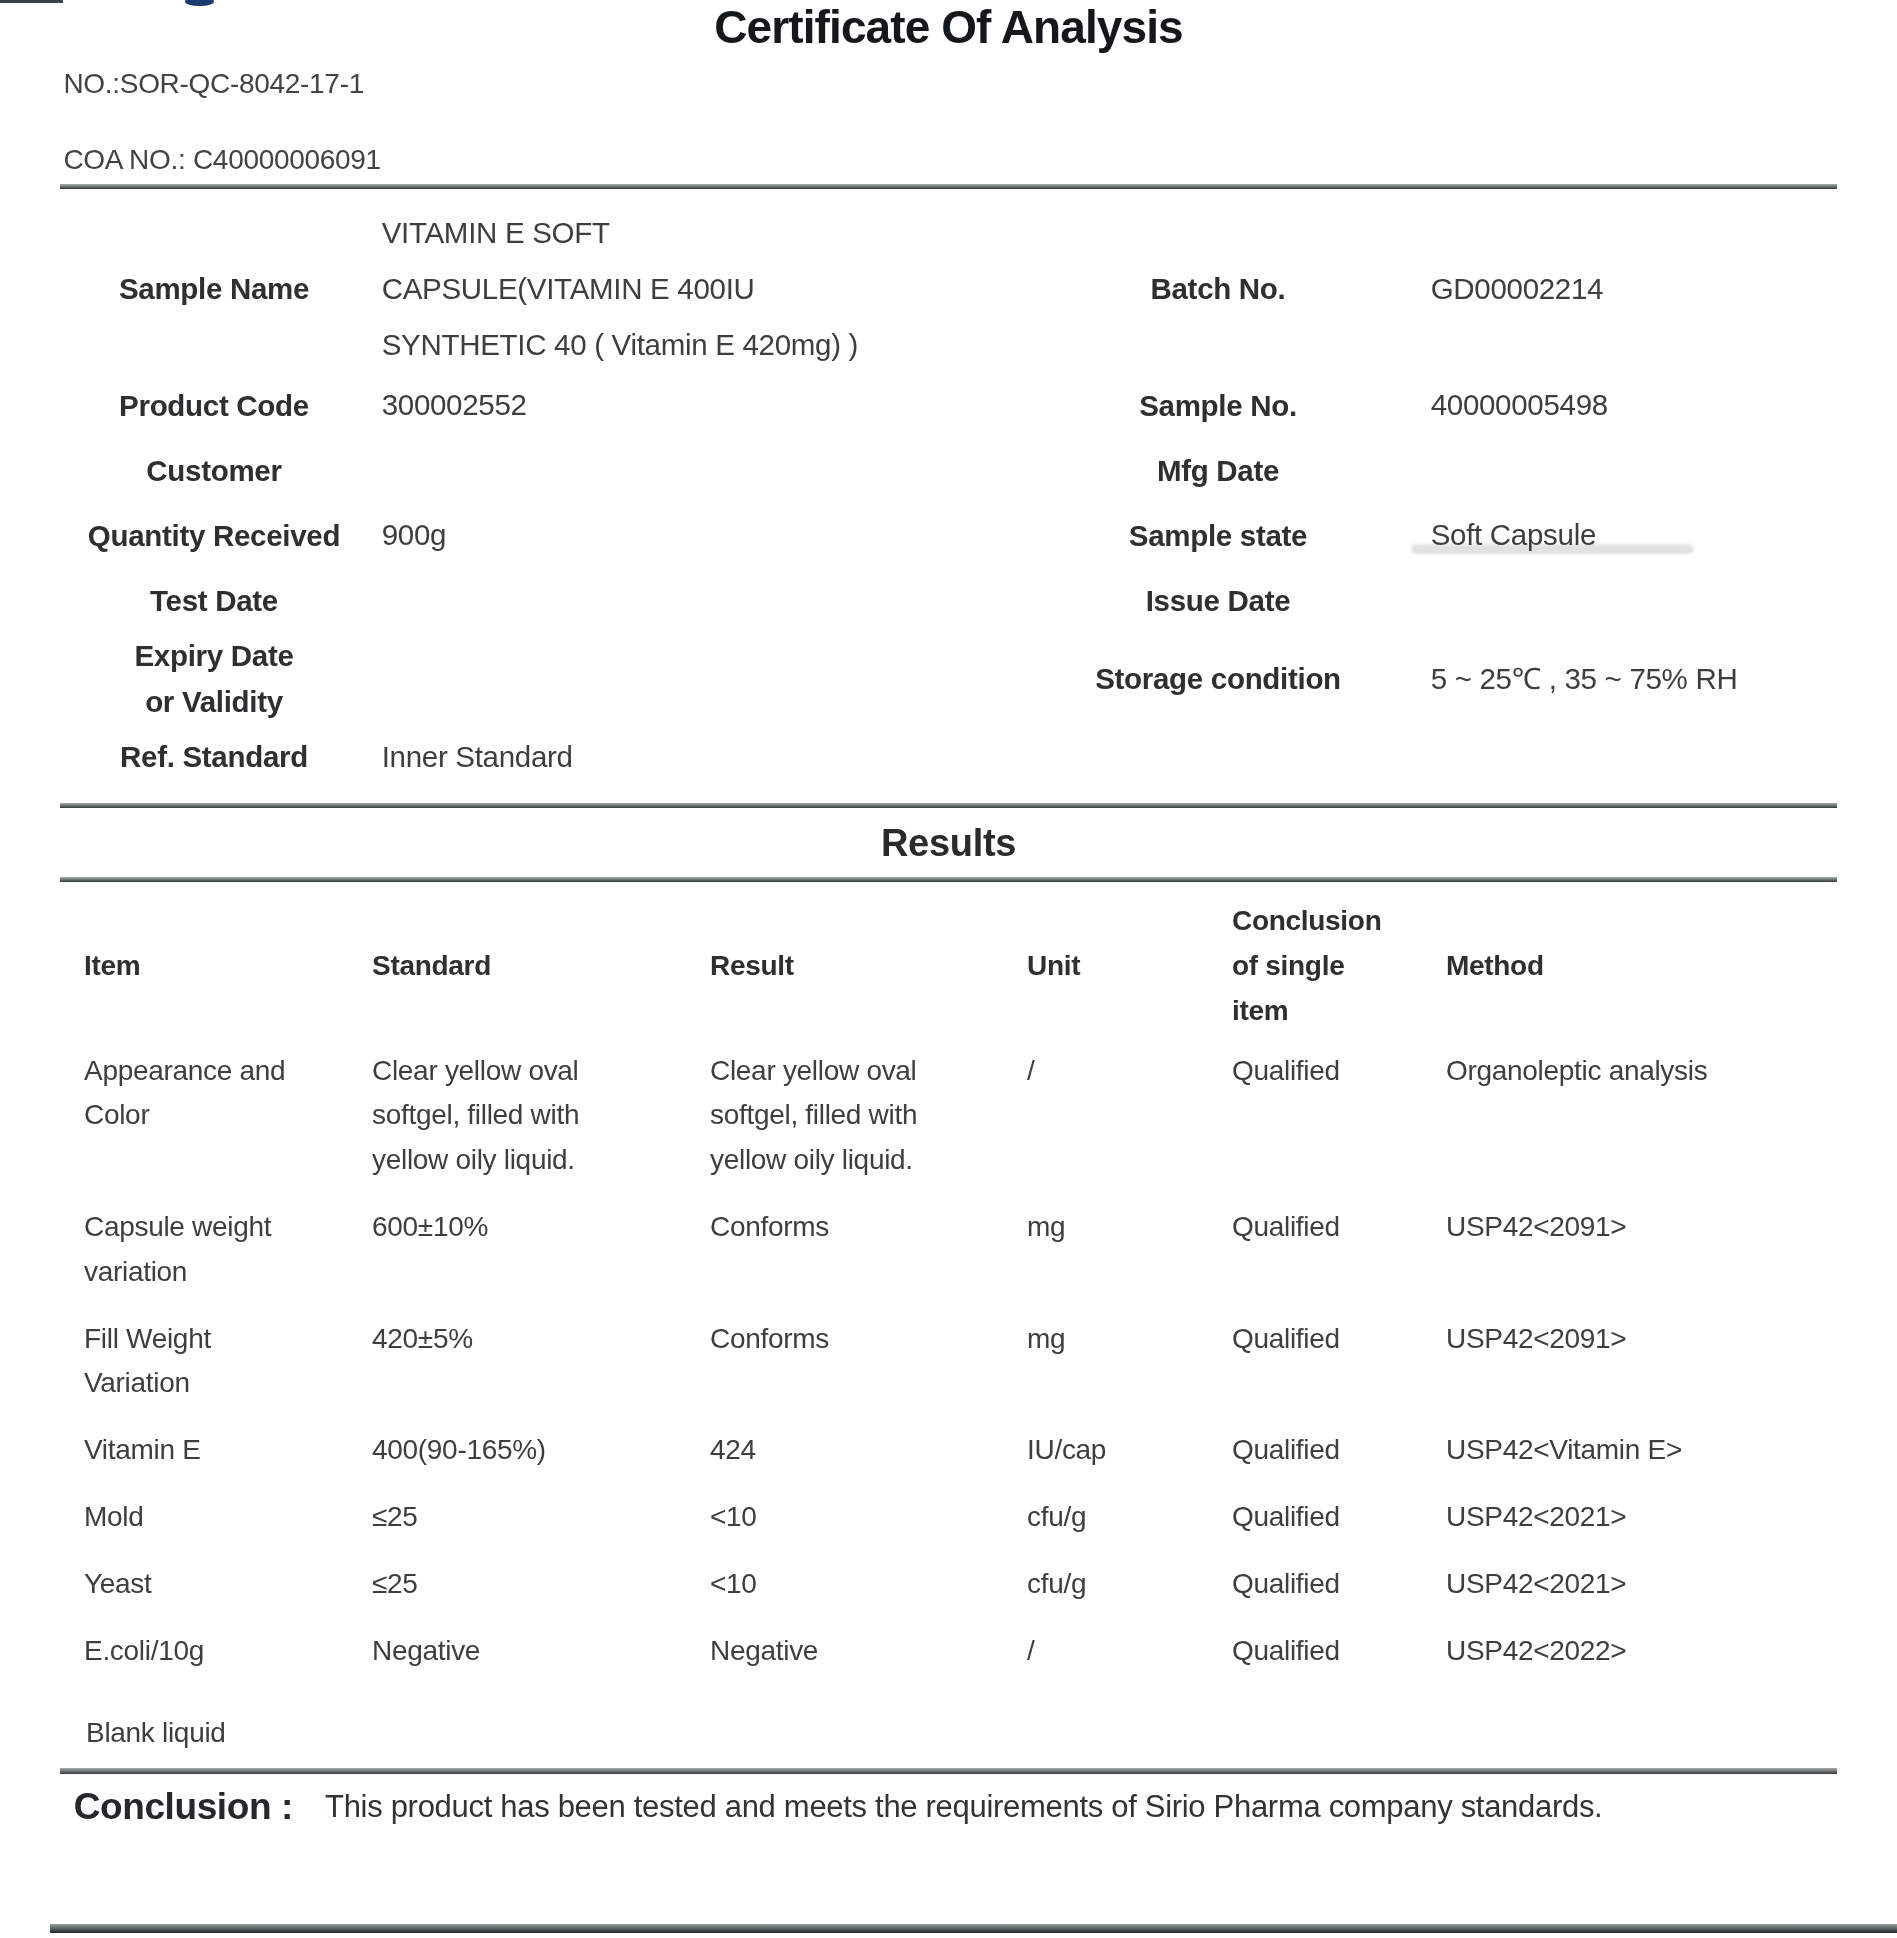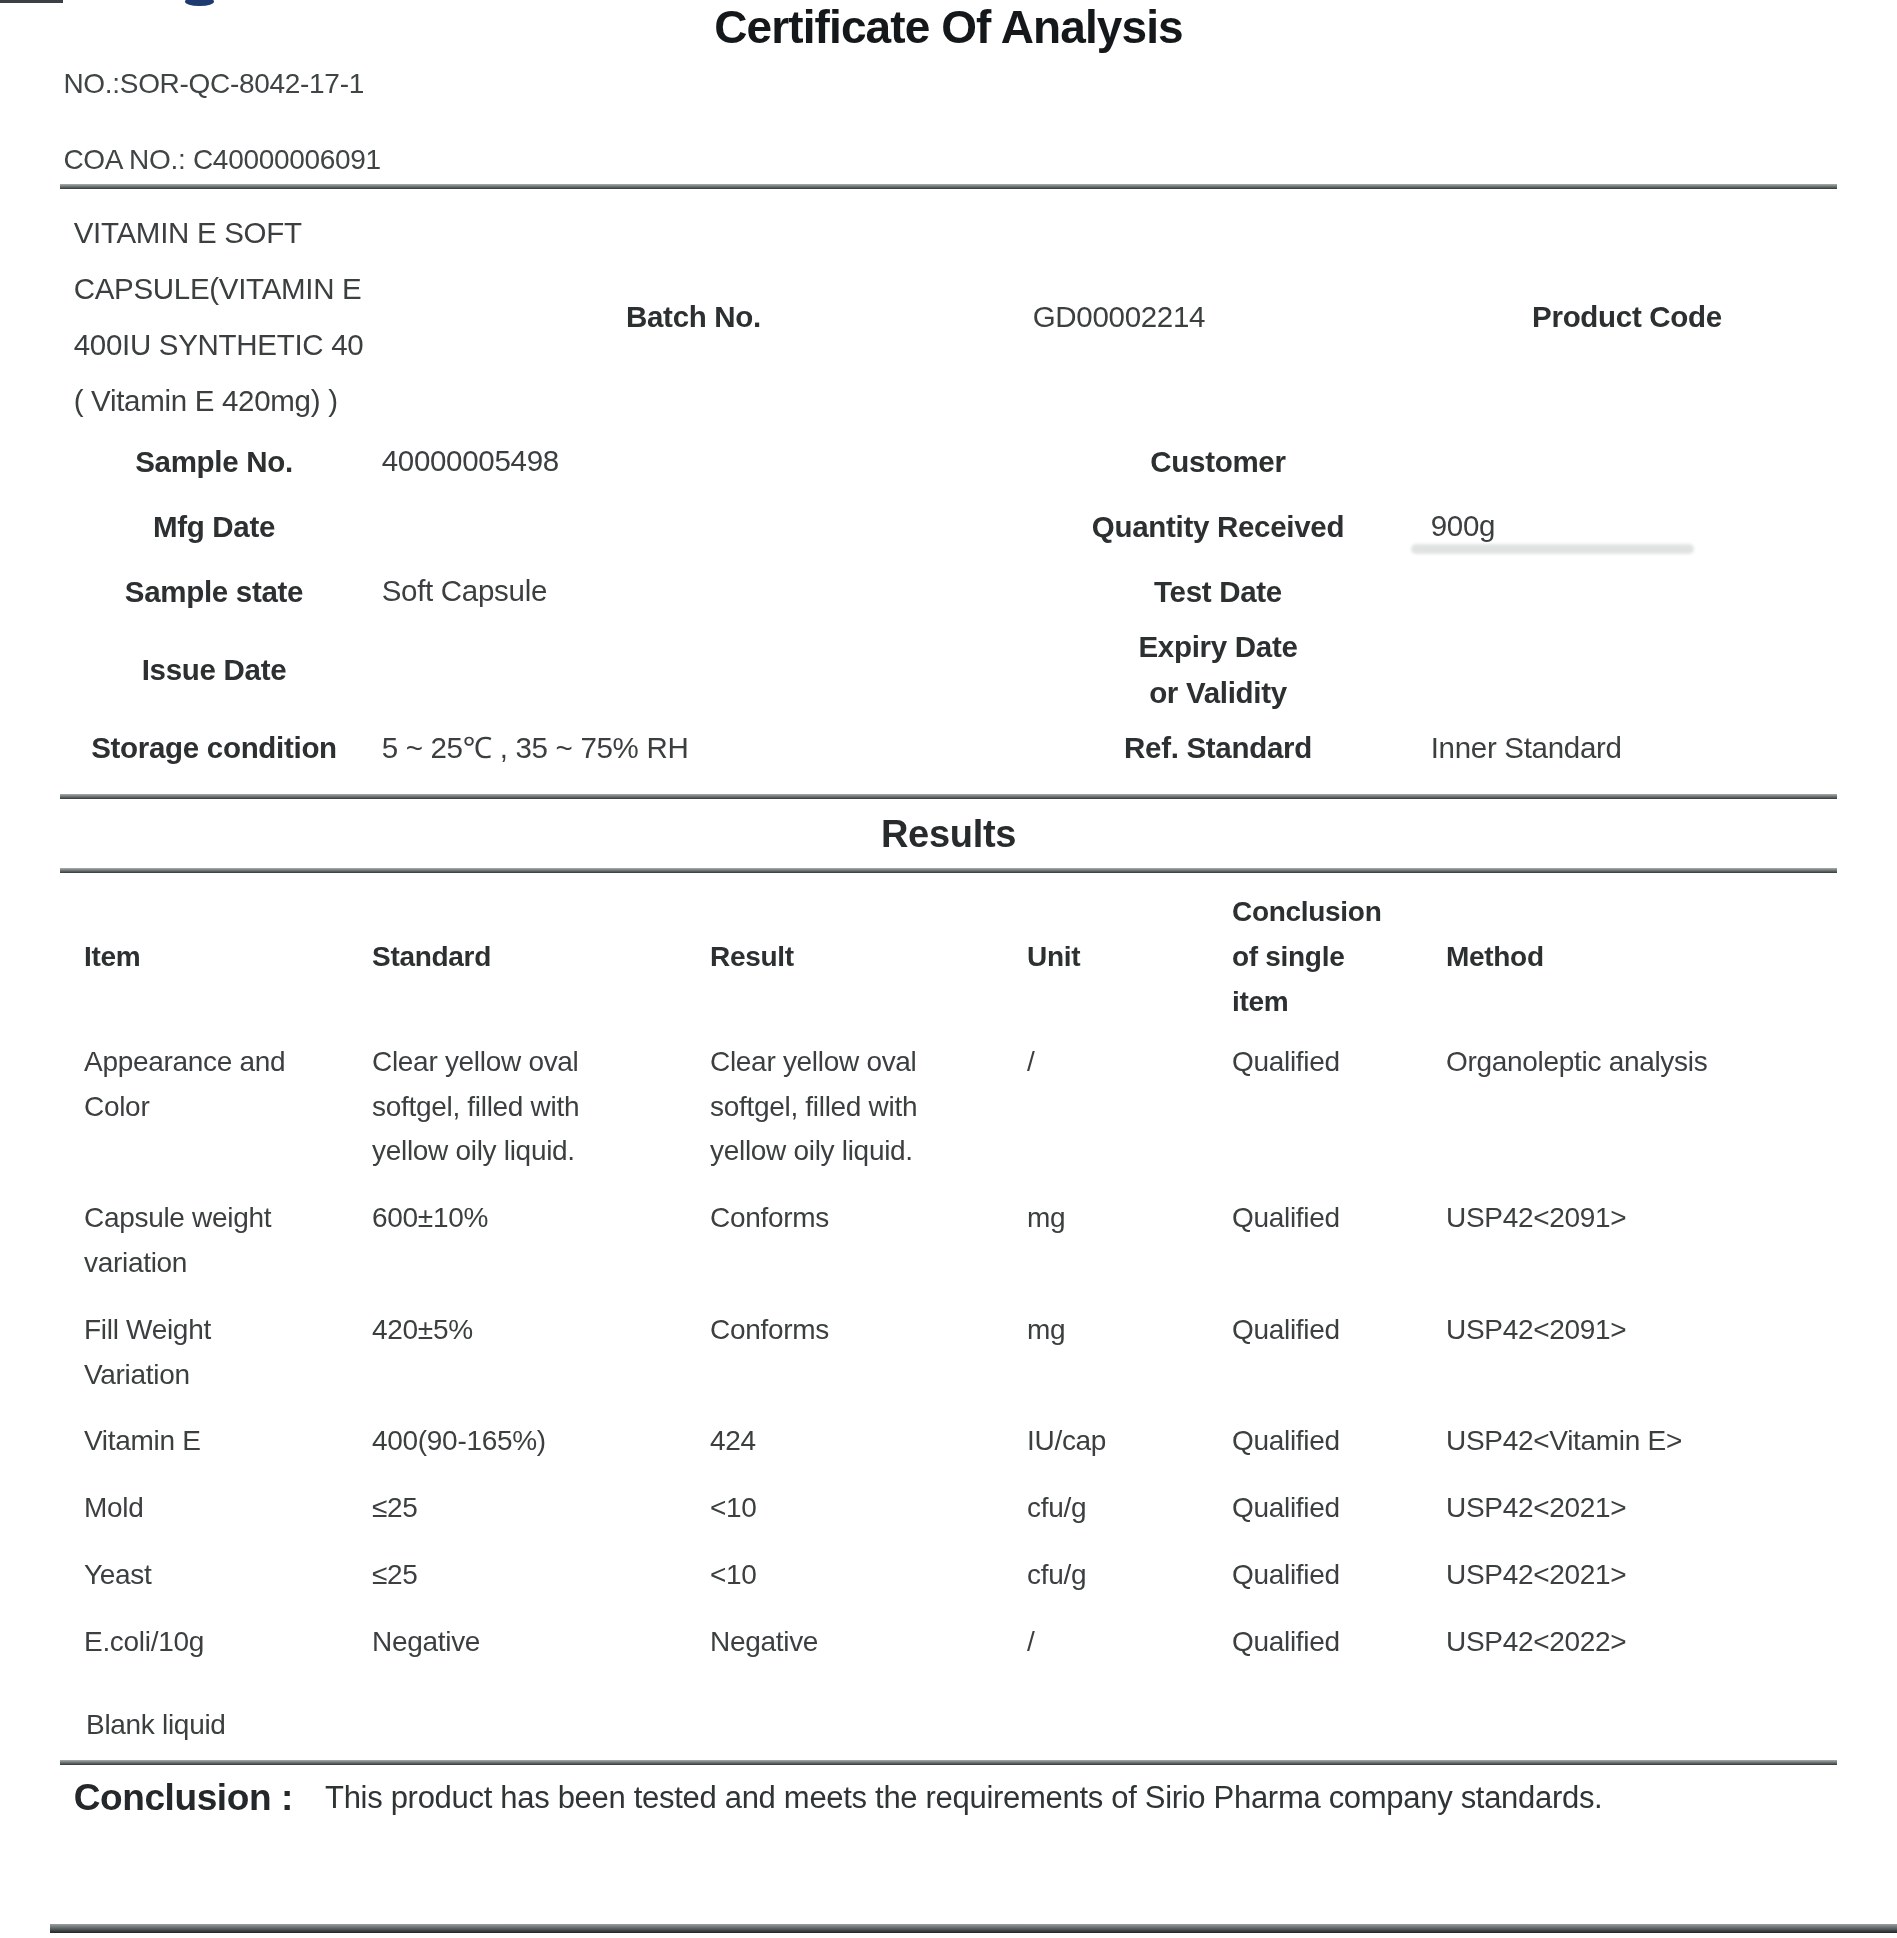--- a/index.html
+++ b/index.html
@@ -74,25 +74,27 @@
 
   <div class="hdr-row">
     <span>NO.:SOR-QC-8042-17-1</span>
     <span class="coa">COA NO.: C40000006091</span>
   </div>
 
   <div class="rule rule-1"></div>
 
   <div class="info-grid">
 
+    <div class="lbl">Sample Name</div>
     <div class="val val-sample">VITAMIN E SOFT CAPSULE(VITAMIN E 400IU SYNTHETIC 40 ( Vitamin E 420mg) )</div>
     <div class="lbl">Batch No.</div>
     <div class="val">GD00002214</div>
 
     <div class="lbl">Product Code</div>
+    <div class="val">300002552</div>
     <div class="lbl">Sample No.</div>
     <div class="val">40000005498</div>
 
     <div class="lbl">Customer</div>
     <div class="val"></div>
     <div class="lbl">Mfg Date</div>
     <div class="val"></div>
 
     <div class="lbl">Quantity Received</div>
     <div class="val">900g</div>

